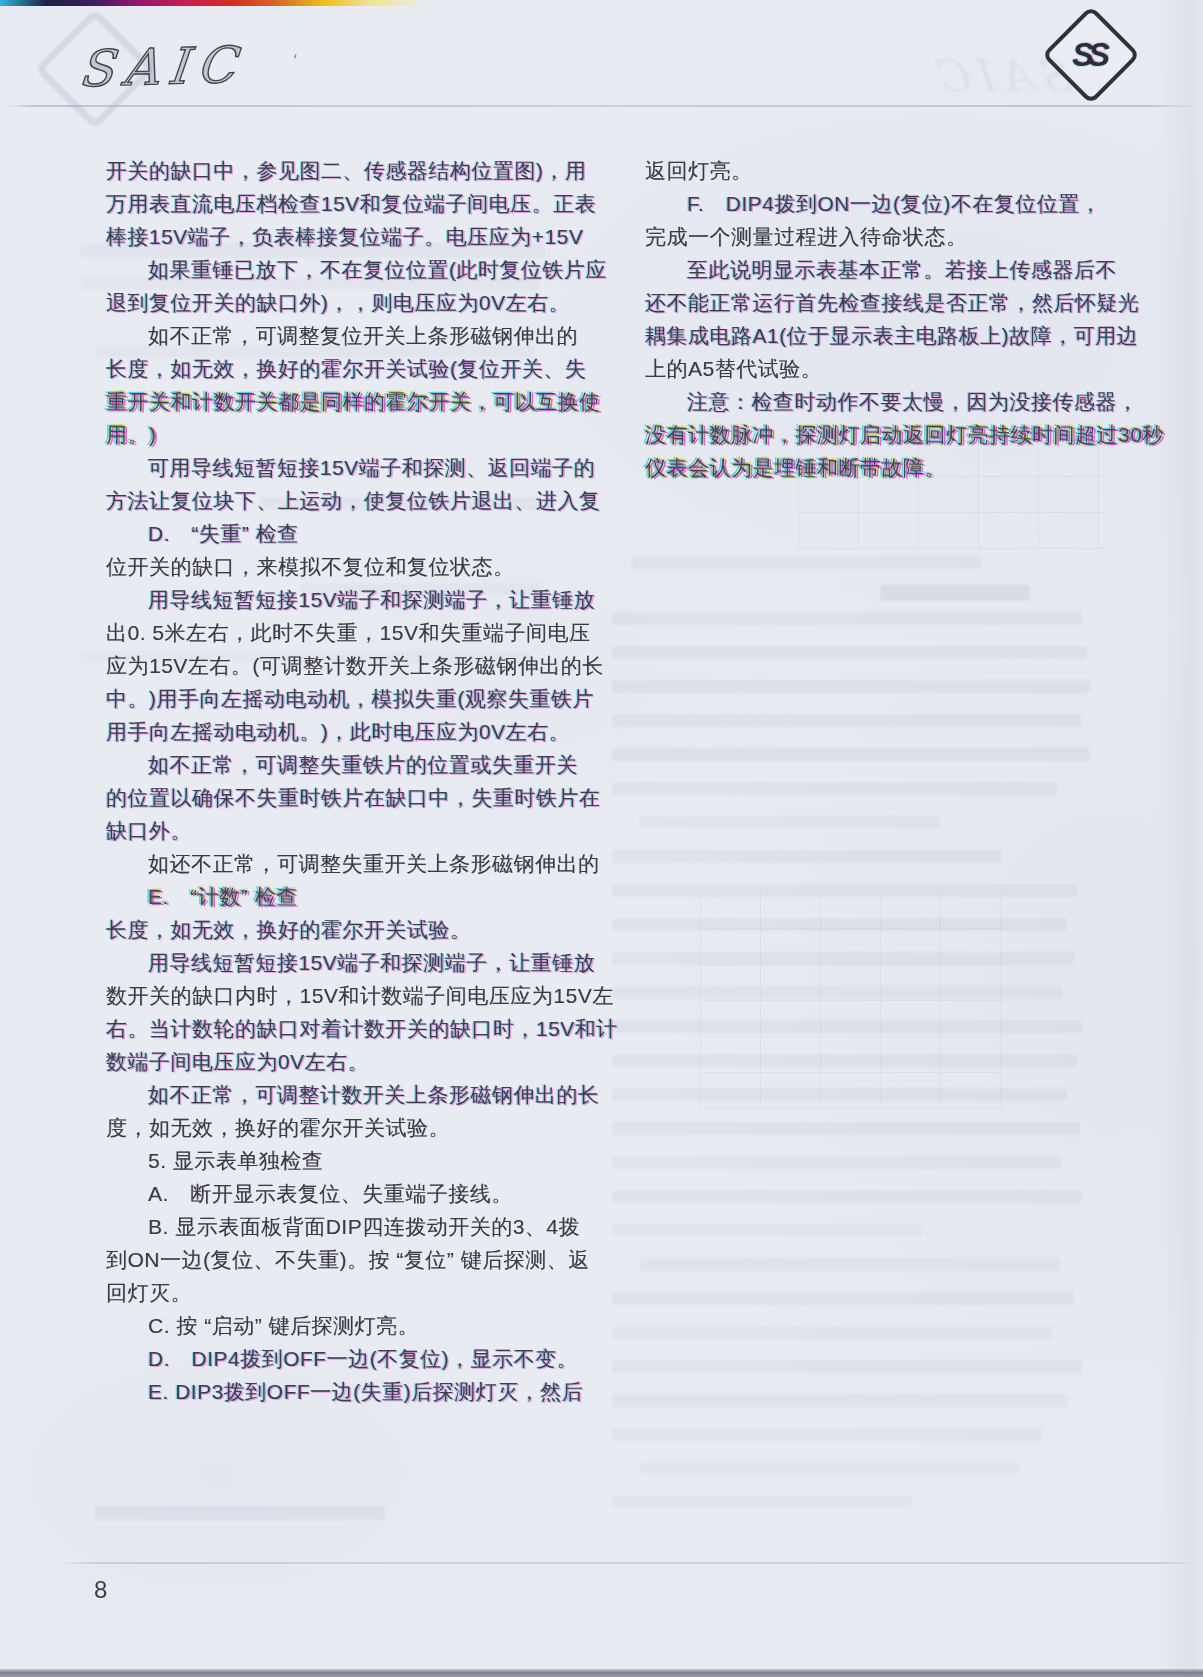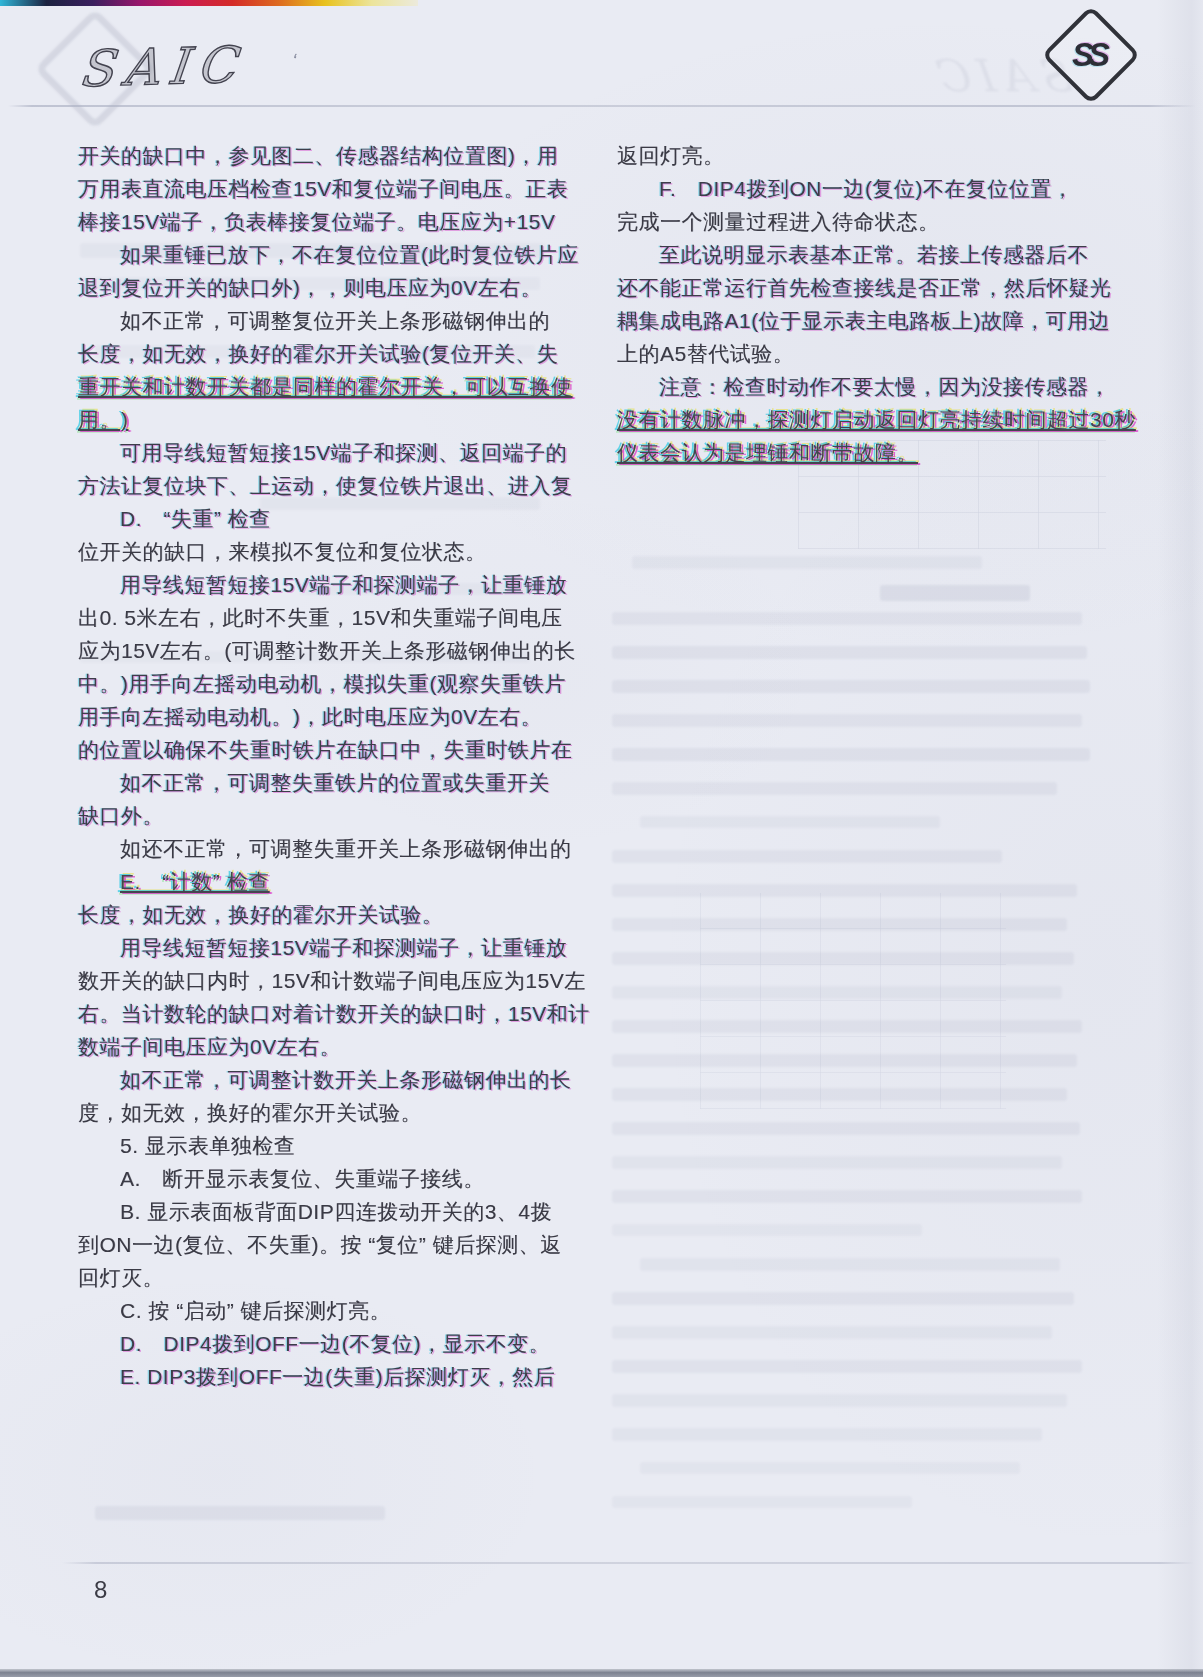--- a/index.html
+++ b/index.html
@@ -45,38 +45,37 @@
     transform:rotate(-45deg);
     font-weight:bold;font-style:italic;font-size:33px;letter-spacing:-6px;
     color:#2c2e35;text-shadow:1px -1px 0 rgba(190,60,200,.35), -1px 1px 0 rgba(60,190,215,.3);
     padding-right:6px;box-sizing:border-box;
   }
   #header-rule{
     position:absolute;left:8px;top:105px;width:1188px;height:2px;opacity:.65;
     background:linear-gradient(90deg, transparent 0, #a9aec1 2%, #babecd 48%, #a9aec1 96%, transparent);
   }
   
-  .col{position:absolute;top:139px;width:482px;}
+  .col{position:absolute;top:154px;width:482px;margin-left:28px;}
   #col-left{left:78px;}
   #col-right{left:617px;}
   .line{
     height:33px;line-height:33px;font-size:21px;white-space:pre;
     color:#3a3a45;letter-spacing:.5px;
     text-shadow:.4px .4px 0 rgba(58,58,70,.35);
   }
   .line.ind{padding-left:42px;}
   .line.g1{
     color:#3d3d49;
     text-shadow:1.3px .5px 0 rgba(212,55,200,.42), -1.3px -.5px 0 rgba(55,198,224,.48);
   }
   .line.g2{
     color:#45454f;
     text-shadow:2.2px 1px 0 rgba(218,48,198,.72), -2.2px -.9px 0 rgba(48,202,228,.75),
                 1px -1.6px 0 rgba(232,222,60,.55), -1px 1.8px 0 rgba(110,225,120,.38);
-    text-decoration:underline;
   }
   
   #footer-rule{
     position:absolute;left:62px;top:1562px;width:1132px;height:2px;opacity:.5;
     background:linear-gradient(90deg, transparent, #a9aec1 3%, #b6bac9 50%, #a9aec1 97%, transparent);
   }
   #page-number{position:absolute;left:94px;top:1576px;font-size:24px;color:#3b3b45;}
   #bottom-strip{
     position:absolute;left:0;top:1669px;width:1203px;height:8px;
     background:linear-gradient(180deg,#c3c6ce 0,#7d8290 45%,#989ca8 100%);
@@ -127,22 +126,22 @@
       <div class="line g2">用。)</div>
       <div class="line ind g1">可用导线短暂短接15V端子和探测、返回端子的</div>
       <div class="line g1">方法让复位块下、上运动，使复位铁片退出、进入复</div>
       <div class="line ind g1">D.　“失重” 检查</div>
       <div class="line">位开关的缺口，来模拟不复位和复位状态。</div>
       <div class="line ind g1">用导线短暂短接15V端子和探测端子，让重锤放</div>
       <div class="line">出0. 5米左右，此时不失重，15V和失重端子间电压</div>
       <div class="line">应为15V左右。(可调整计数开关上条形磁钢伸出的长</div>
       <div class="line g1">中。)用手向左摇动电动机，模拟失重(观察失重铁片</div>
       <div class="line g1">用手向左摇动电动机。)，此时电压应为0V左右。</div>
+      <div class="line ind g1">如不正常，可调整失重铁片的位置或失重开关</div>
       <div class="line g1">的位置以确保不失重时铁片在缺口中，失重时铁片在</div>
-      <div class="line ind g1">如不正常，可调整失重铁片的位置或失重开关</div>
       <div class="line g1">缺口外。</div>
       <div class="line ind">如还不正常，可调整失重开关上条形磁钢伸出的</div>
       <div class="line ind g2">E.　“计数” 检查</div>
       <div class="line g1">长度，如无效，换好的霍尔开关试验。</div>
       <div class="line ind g1">用导线短暂短接15V端子和探测端子，让重锤放</div>
       <div class="line">数开关的缺口内时，15V和计数端子间电压应为15V左</div>
       <div class="line g1">右。当计数轮的缺口对着计数开关的缺口时，15V和计</div>
       <div class="line g1">数端子间电压应为0V左右。</div>
       <div class="line ind g1">如不正常，可调整计数开关上条形磁钢伸出的长</div>
       <div class="line">度，如无效，换好的霍尔开关试验。</div>

